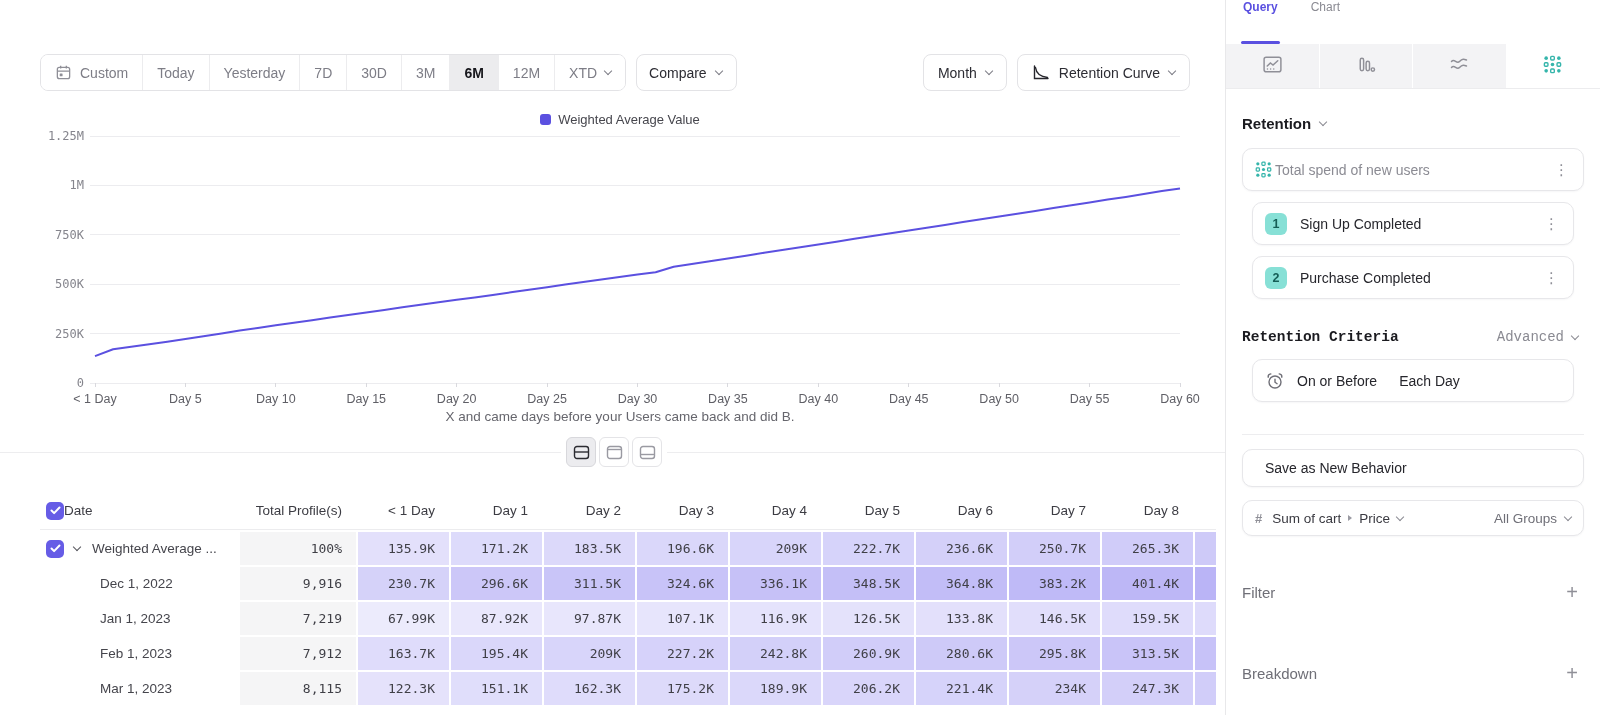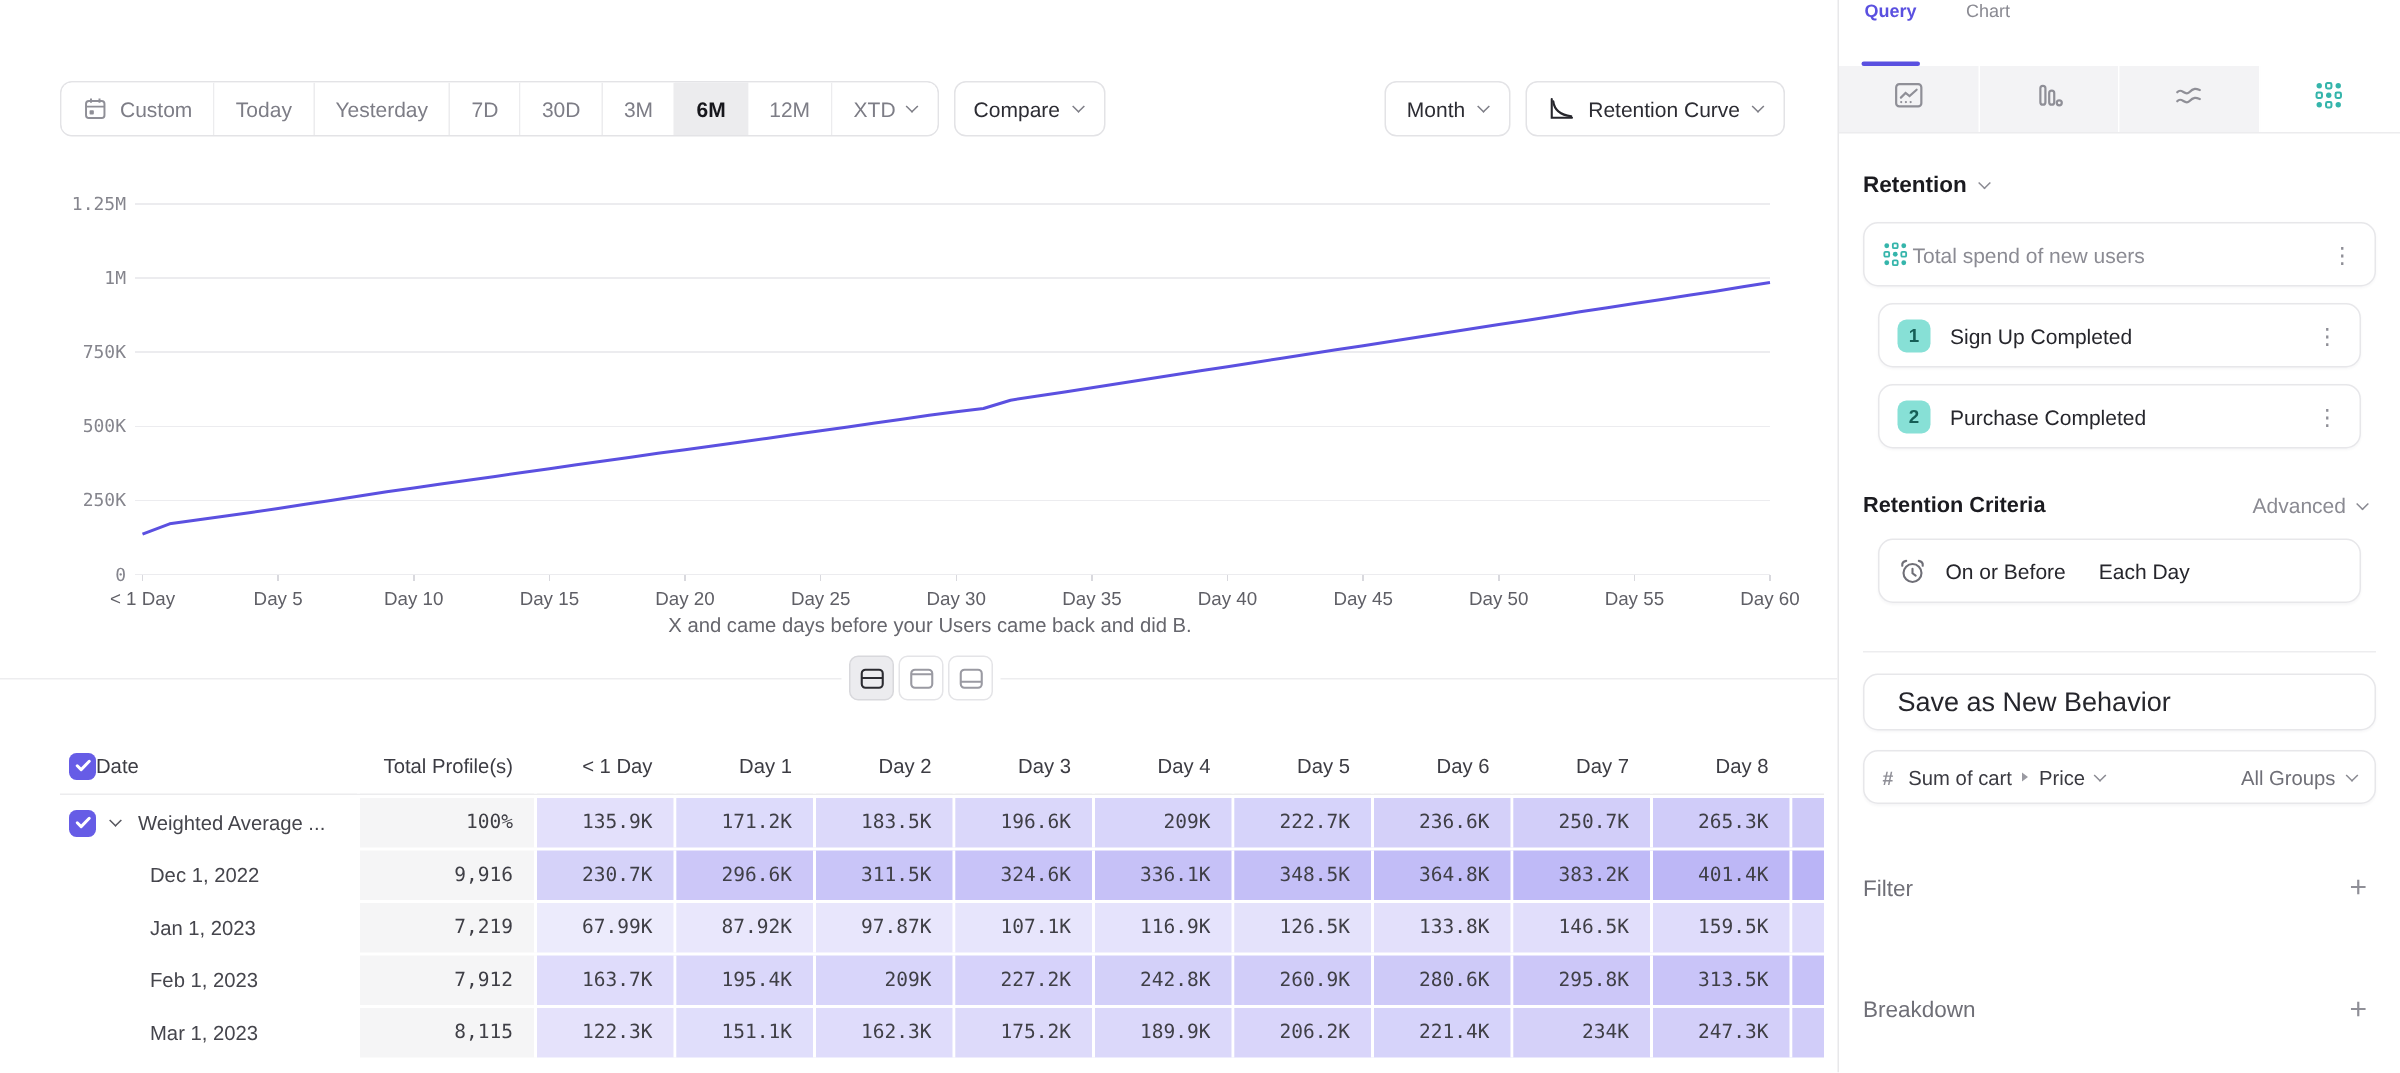--- a/index.html
+++ b/index.html
@@ -71,28 +71,28 @@
   .section-head { display:flex; align-items:center; gap:9px; margin-top:26px; font-size:15px; font-weight:700; color:#1b1b20; cursor:pointer; }
   .card { border:1px solid #e7e7ea; border-radius:10px; background:#fff; display:flex; align-items:center;
     padding:0 12px; box-shadow:0 1px 2px rgba(20,20,40,0.04); }
   .behavior-card { height:43px; margin-top:16px; gap:3px; }
   .behavior-title { font-size:14px; color:#8b8b93; flex:1; }
   .kebab { color:#8f8f97; font-size:15px; cursor:pointer; padding:0 2px; font-family:"DejaVu Sans", sans-serif; }
   .step-card { height:43px; margin:11px 10px 0 10px; gap:13px; }
   .badge { width:22px; height:22px; border-radius:6px; background:#87e0d6; color:#155e56; font-size:12.5px;
     font-weight:700; display:flex; align-items:center; justify-content:center; flex:none; }
   .step-label { font-size:14px; color:#26262c; flex:1; }
-  .criteria-row { display:flex; align-items:center; justify-content:space-between; margin-top:30px; padding-right:6px; }
+  .criteria-row { display:flex; align-items:center; justify-content:space-between; margin-top:30px; padding-right:6px;font-family:Liberation Mono, monospace; }
   .criteria-label { font-size:14.5px; font-weight:700; color:#1b1b20; }
   .advanced { display:flex; align-items:center; gap:8px; font-size:14px; color:#8a8a92; cursor:pointer; }
   .cond-card { height:43px; margin:14px 10px 0 10px; gap:12px; }
   .cond-text { font-size:14px; color:#26262c; }
   .cond-freq { margin-left:10px; }
   .side-divider { border-top:1px solid #ededef; margin-top:32px; }
-  .save-btn { height:38px; margin-top:14px; font-size:18px; color:#26262c; cursor:pointer;padding-left:22px; }
+  .save-btn { height:38px; margin-top:14px; font-size:14px; color:#26262c; cursor:pointer;padding-left:22px; }
   .measure-row { height:36px; margin-top:13px; display:flex; align-items:center; gap:10px; font-size:13.5px; }
   .hash { color:#8f8f97; font-weight:700; font-size:13px; }
   .measure-label { color:#3a3a41; display:flex; align-items:center; gap:7px; cursor:pointer; }
   .tri { width:0; height:0; border-left:4px solid #9a9aa2; border-top:3.5px solid transparent; border-bottom:3.5px solid transparent; }
   .measure-group { margin-left:auto; display:flex; align-items:center; gap:8px; color:#6f6f77; cursor:pointer; }
   .add-row { display:flex; align-items:center; justify-content:space-between; padding-right:6px; }
   .add-label { font-size:15px; color:#6f6f77; }
   .plus { font-size:20px; font-weight:300; color:#8f8f97; cursor:pointer; line-height:1; }
 </style>
 </head>
@@ -192,20 +192,24 @@
           <line x1="868.75" y1="275" x2="868.75" y2="279" stroke="#d9d9de" shape-rendering="crispEdges"></line>
           <text class="xtick" x="868.75" y="295" text-anchor="middle">Day 45</text>
           <line x1="959.1666666666666" y1="275" x2="959.1666666666666" y2="279" stroke="#d9d9de" shape-rendering="crispEdges"></line>
           <text class="xtick" x="959.1666666666666" y="295" text-anchor="middle">Day 50</text>
           <line x1="1049.5833333333335" y1="275" x2="1049.5833333333335" y2="279" stroke="#d9d9de" shape-rendering="crispEdges"></line>
           <text class="xtick" x="1049.5833333333335" y="295" text-anchor="middle">Day 55</text>
           <line x1="1140" y1="275" x2="1140" y2="279" stroke="#d9d9de" shape-rendering="crispEdges"></line>
           <text class="xtick" x="1140" y="295" text-anchor="middle">Day 60</text>
           <polyline fill="none" stroke="#5b50e0" stroke-width="2" stroke-linejoin="round" points="55.0,248.1 73.1,241.2 91.2,238.7 109.3,236.2 127.3,233.7 145.4,231.0 163.5,228.2 181.6,225.5 199.7,222.6 217.8,219.9 235.8,217.3 253.9,214.7 272.0,212.2 290.1,209.6 308.2,207.0 326.3,204.5 344.3,201.9 362.4,199.3 380.5,196.8 398.6,194.2 416.7,191.8 434.8,189.4 452.8,186.9 470.9,184.3 489.0,181.7 507.1,179.2 525.2,176.6 543.3,174.0 561.3,171.5 579.4,168.9 597.5,166.5 615.6,164.3 633.7,158.8 651.8,156.0 669.8,153.3 687.9,150.5 706.0,147.7 724.1,144.8 742.2,142.0 760.3,139.2 778.3,136.5 796.4,133.7 814.5,130.8 832.6,128.0 850.7,125.2 868.8,122.5 886.8,119.7 904.9,116.9 923.0,114.0 941.1,111.2 959.2,108.4 977.3,105.7 995.3,102.9 1013.4,99.9 1031.5,97.2 1049.6,94.4 1067.7,91.6 1085.8,88.9 1103.8,86.1 1121.9,83.1 1140.0,80.4"></polyline>
         </svg>
+      <div class="legend">
+        <span class="legend-swatch" id="legend-swatch" style="background: rgb(91, 80, 224);"></span>
+        <span class="legend-label">Weighted Average Value</span>
+      </div>
       <div class="caption">X and came days before your Users came back and did B.</div>
     </div>
 
     <div class="table-divider"></div>
     <div class="toggles" id="view-toggles">
         <button class="toggle selected">
           <svg width="17" height="15" viewBox="0 0 17 15" fill="none" stroke="#2b2b31" stroke-width="1.4">
             <rect x="1.5" y="1.5" width="14" height="12" rx="2.5"></rect>
             <line x1="1.5" y1="7" x2="15.5" y2="7"></line>
           </svg>

